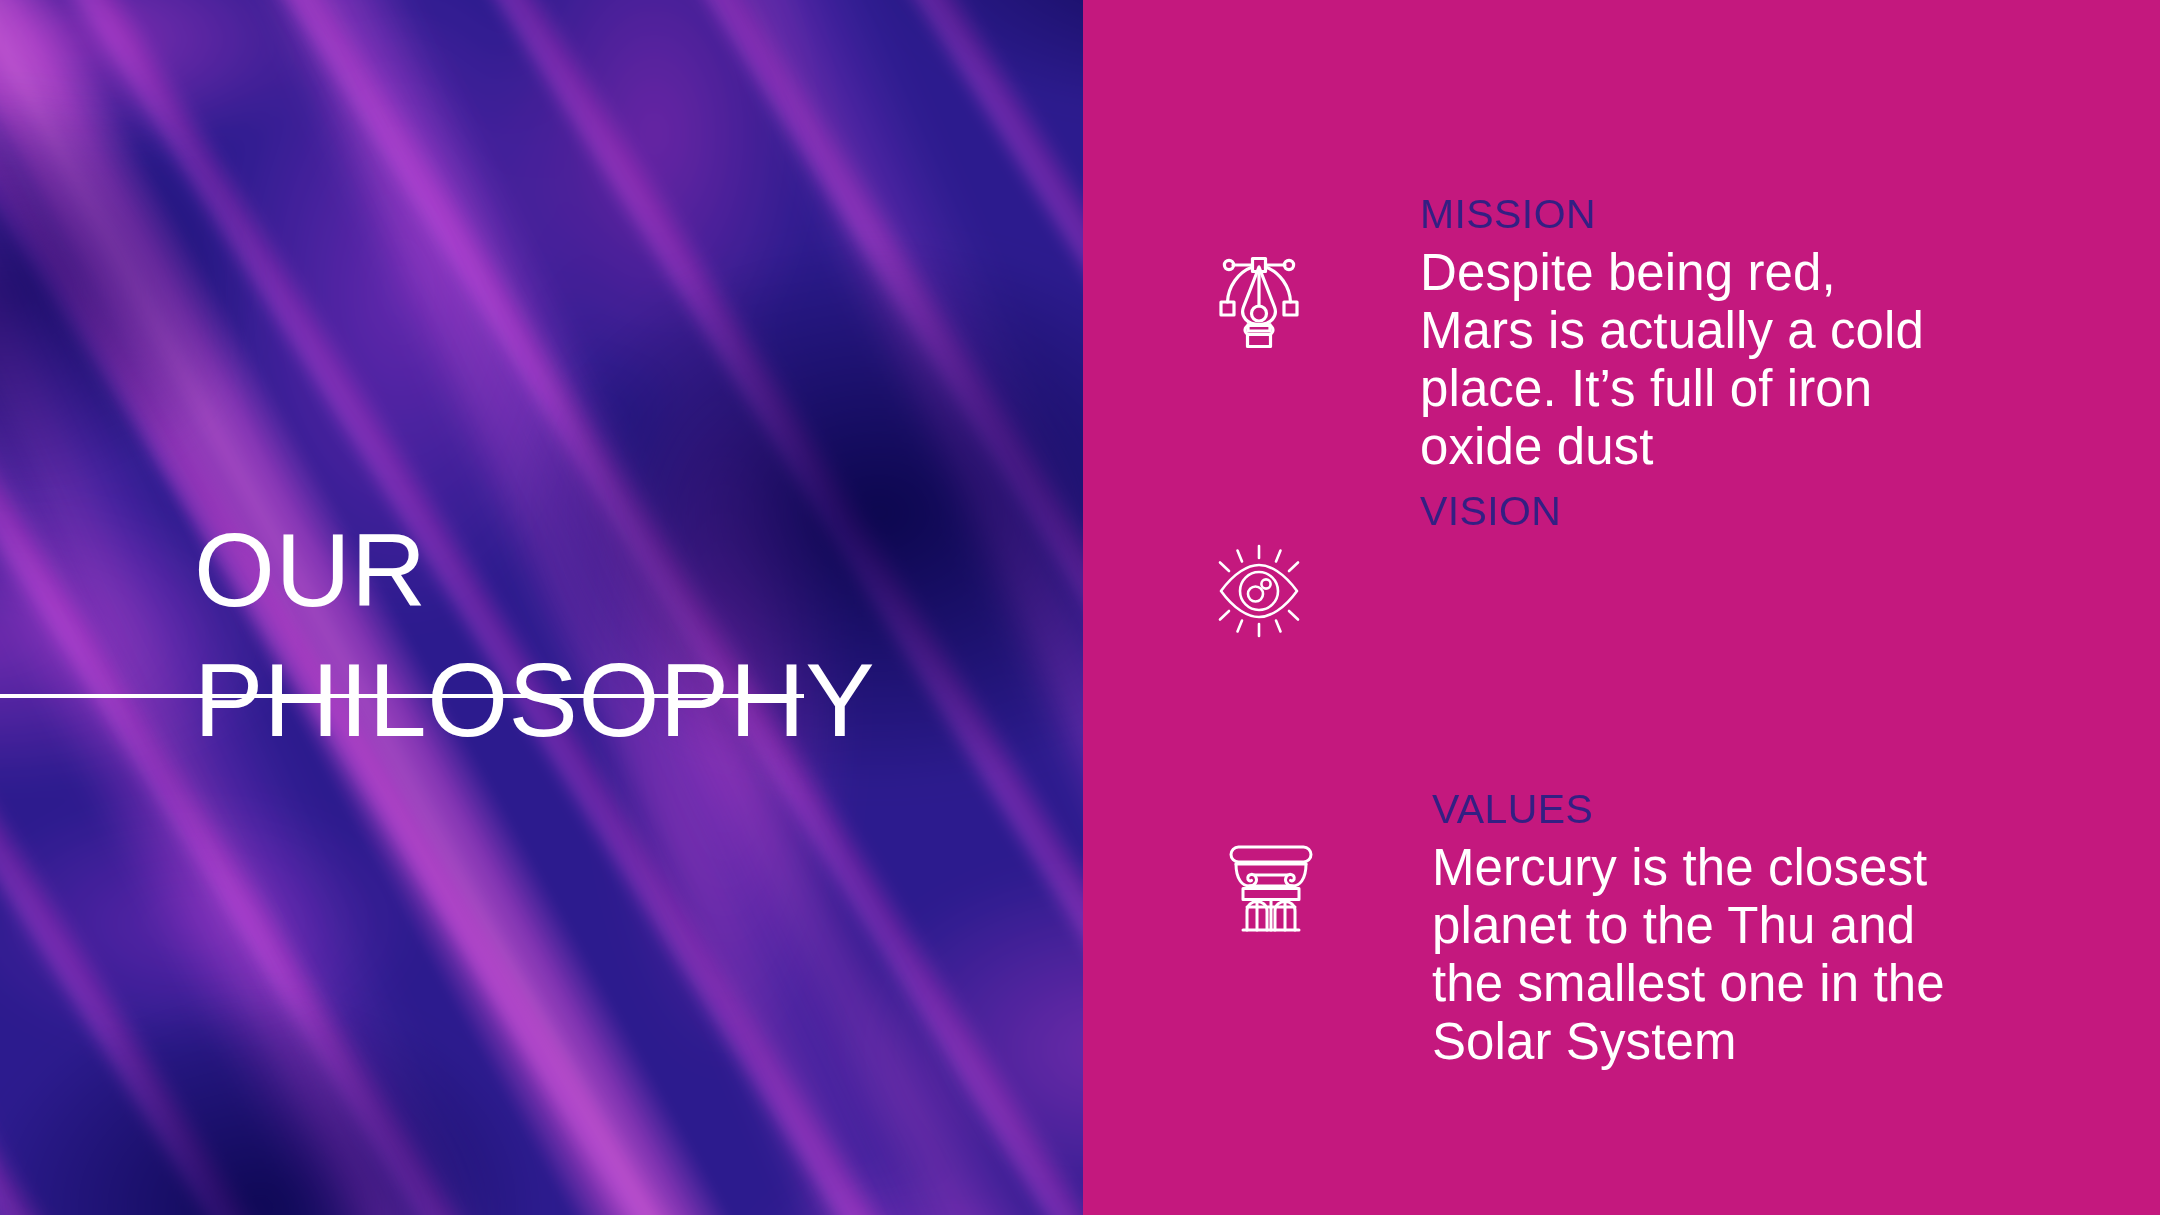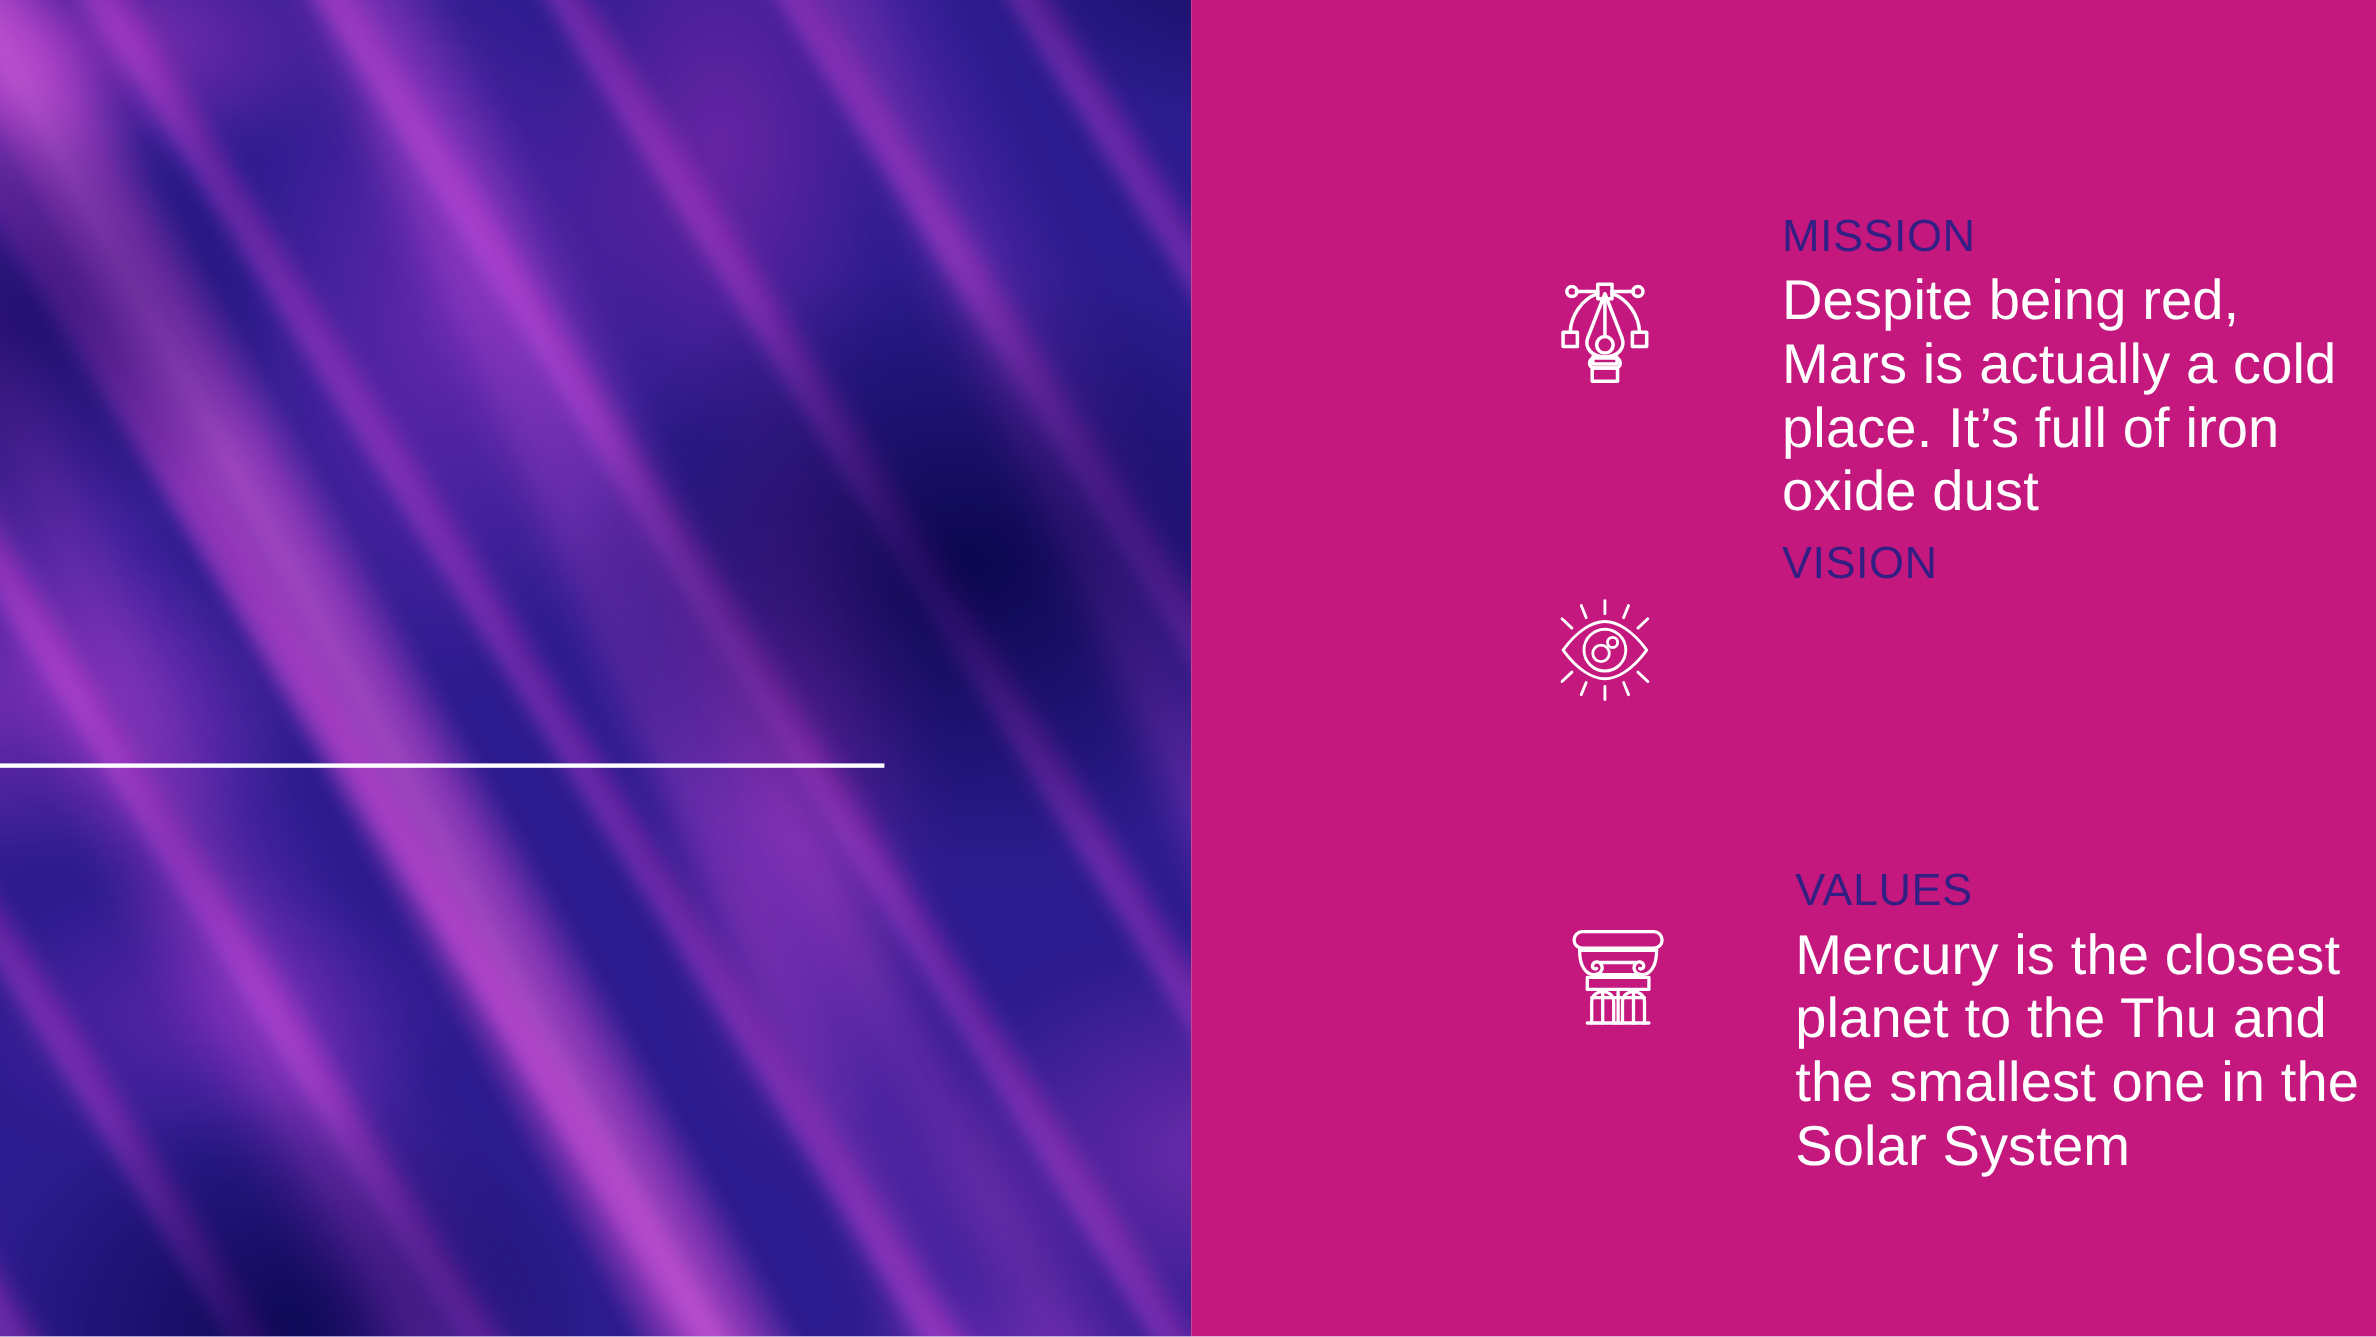--- a/index.html
+++ b/index.html
@@ -147,21 +147,20 @@
     width: 1077px;
     height: 1215px;
     background: #c4187e;
   }
   .feature {
     position: absolute;
     left: 0;
     width: 1077px;
     display: flex;
     align-items: flex-start;
-    justify-content: flex-end;
   }
   #feature-mission { top: 190px; }
   #feature-vision  { top: 487px; }
   #feature-values  { top: 785px; padding-left: 12px; }
 
   .feature-icon {
     width: 112px;
     min-width: 112px;
     margin-left: 120px;
     display: flex;
@@ -204,20 +203,24 @@
     <div class="marble l2"></div>
     <div class="marble l1"></div>
     <div class="marble l3"></div>
     <div class="marble l5"></div>
     <div class="marble l4"></div>
     <div class="marble darken"></div>
   </div>
 
   <div id="rule"></div>
 
+  <div id="title-block">
+    <div class="title-line">OUR</div>
+    <div class="title-line">PHILOSOPHY</div>
+  </div>
 
   <div id="right-panel">
 
     <div class="feature" id="feature-mission">
       <div class="feature-icon">
         <svg width="104" height="104" viewBox="0 0 104 104" fill="none" stroke="#ffffff" stroke-width="3.2" stroke-linecap="round" stroke-linejoin="round" aria-hidden="true">
 
           <rect x="45.5" y="13.5" width="13" height="13" fill="none"></rect>
           <line x1="45.5" y1="20" x2="26" y2="20"></line>
           <line x1="58.5" y1="20" x2="78" y2="20"></line>

